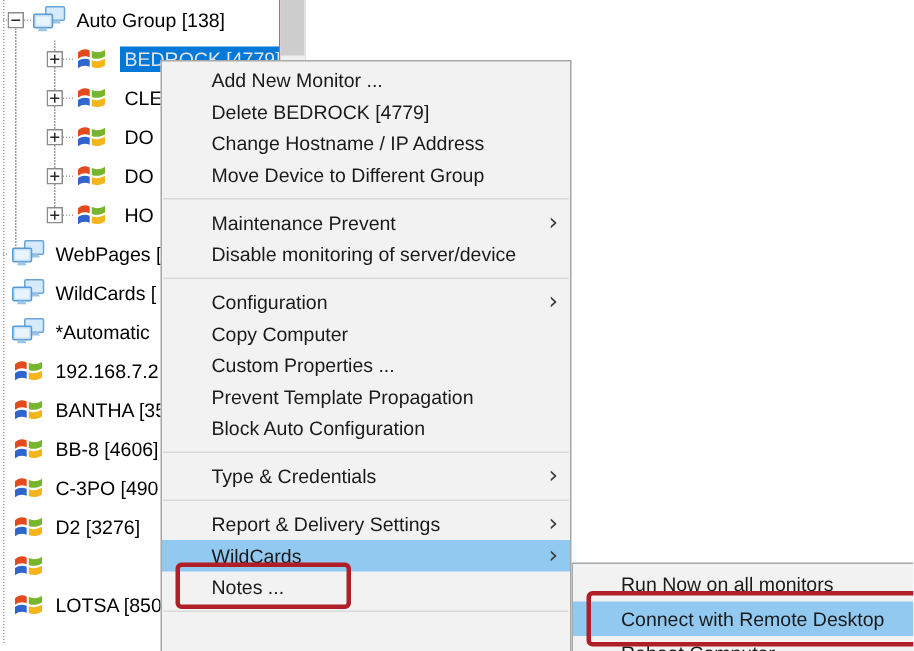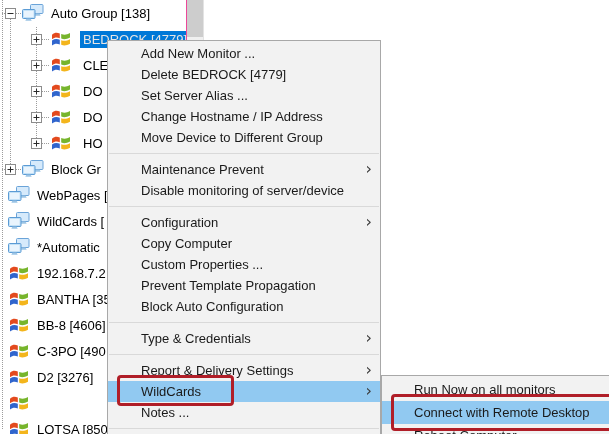--- a/index.html
+++ b/index.html
@@ -154,29 +154,20 @@
     </div>
     <div class="trow lvl-b">
       <svg class="expander">
           <use href="#i-plus"></use>
         </svg>
       <svg class="ticon">
           <use href="#i-flag"></use>
         </svg>
       <span class="tlabel">HO</span>
     </div>
-    <div class="trow lvl-a">
-      <svg class="expander">
-          <use href="#i-plus"></use>
-        </svg>
-      <svg class="ticon">
-          <use href="#i-grp"></use>
-        </svg>
-      <span class="tlabel">Block Gr</span>
-    </div>
     <div class="trow lvl-c">
       <svg class="ticon">
           <use href="#i-grp"></use>
         </svg>
       <span class="tlabel">WebPages [</span>
     </div>
     <div class="trow lvl-c">
       <svg class="ticon">
           <use href="#i-grp"></use>
         </svg>
@@ -238,23 +229,20 @@
   <div class="rpanel"></div>
 
   <div class="menu" id="ctx">
     <div class="mitem">
       <span>Add New Monitor ...</span>
       </div>
     <div class="mitem">
       <span>Delete BEDROCK [4779]</span>
       </div>
     <div class="mitem">
-      <span>Set Server Alias ...</span>
-      </div>
-    <div class="mitem">
       <span>Change Hostname / IP Address</span>
       </div>
     <div class="mitem">
       <span>Move Device to Different Group</span>
       </div>
     <div class="msep"></div>
     <div class="mitem">
       <span>Maintenance Prevent</span>
       <span class="marrow">›</span>
       </div>

